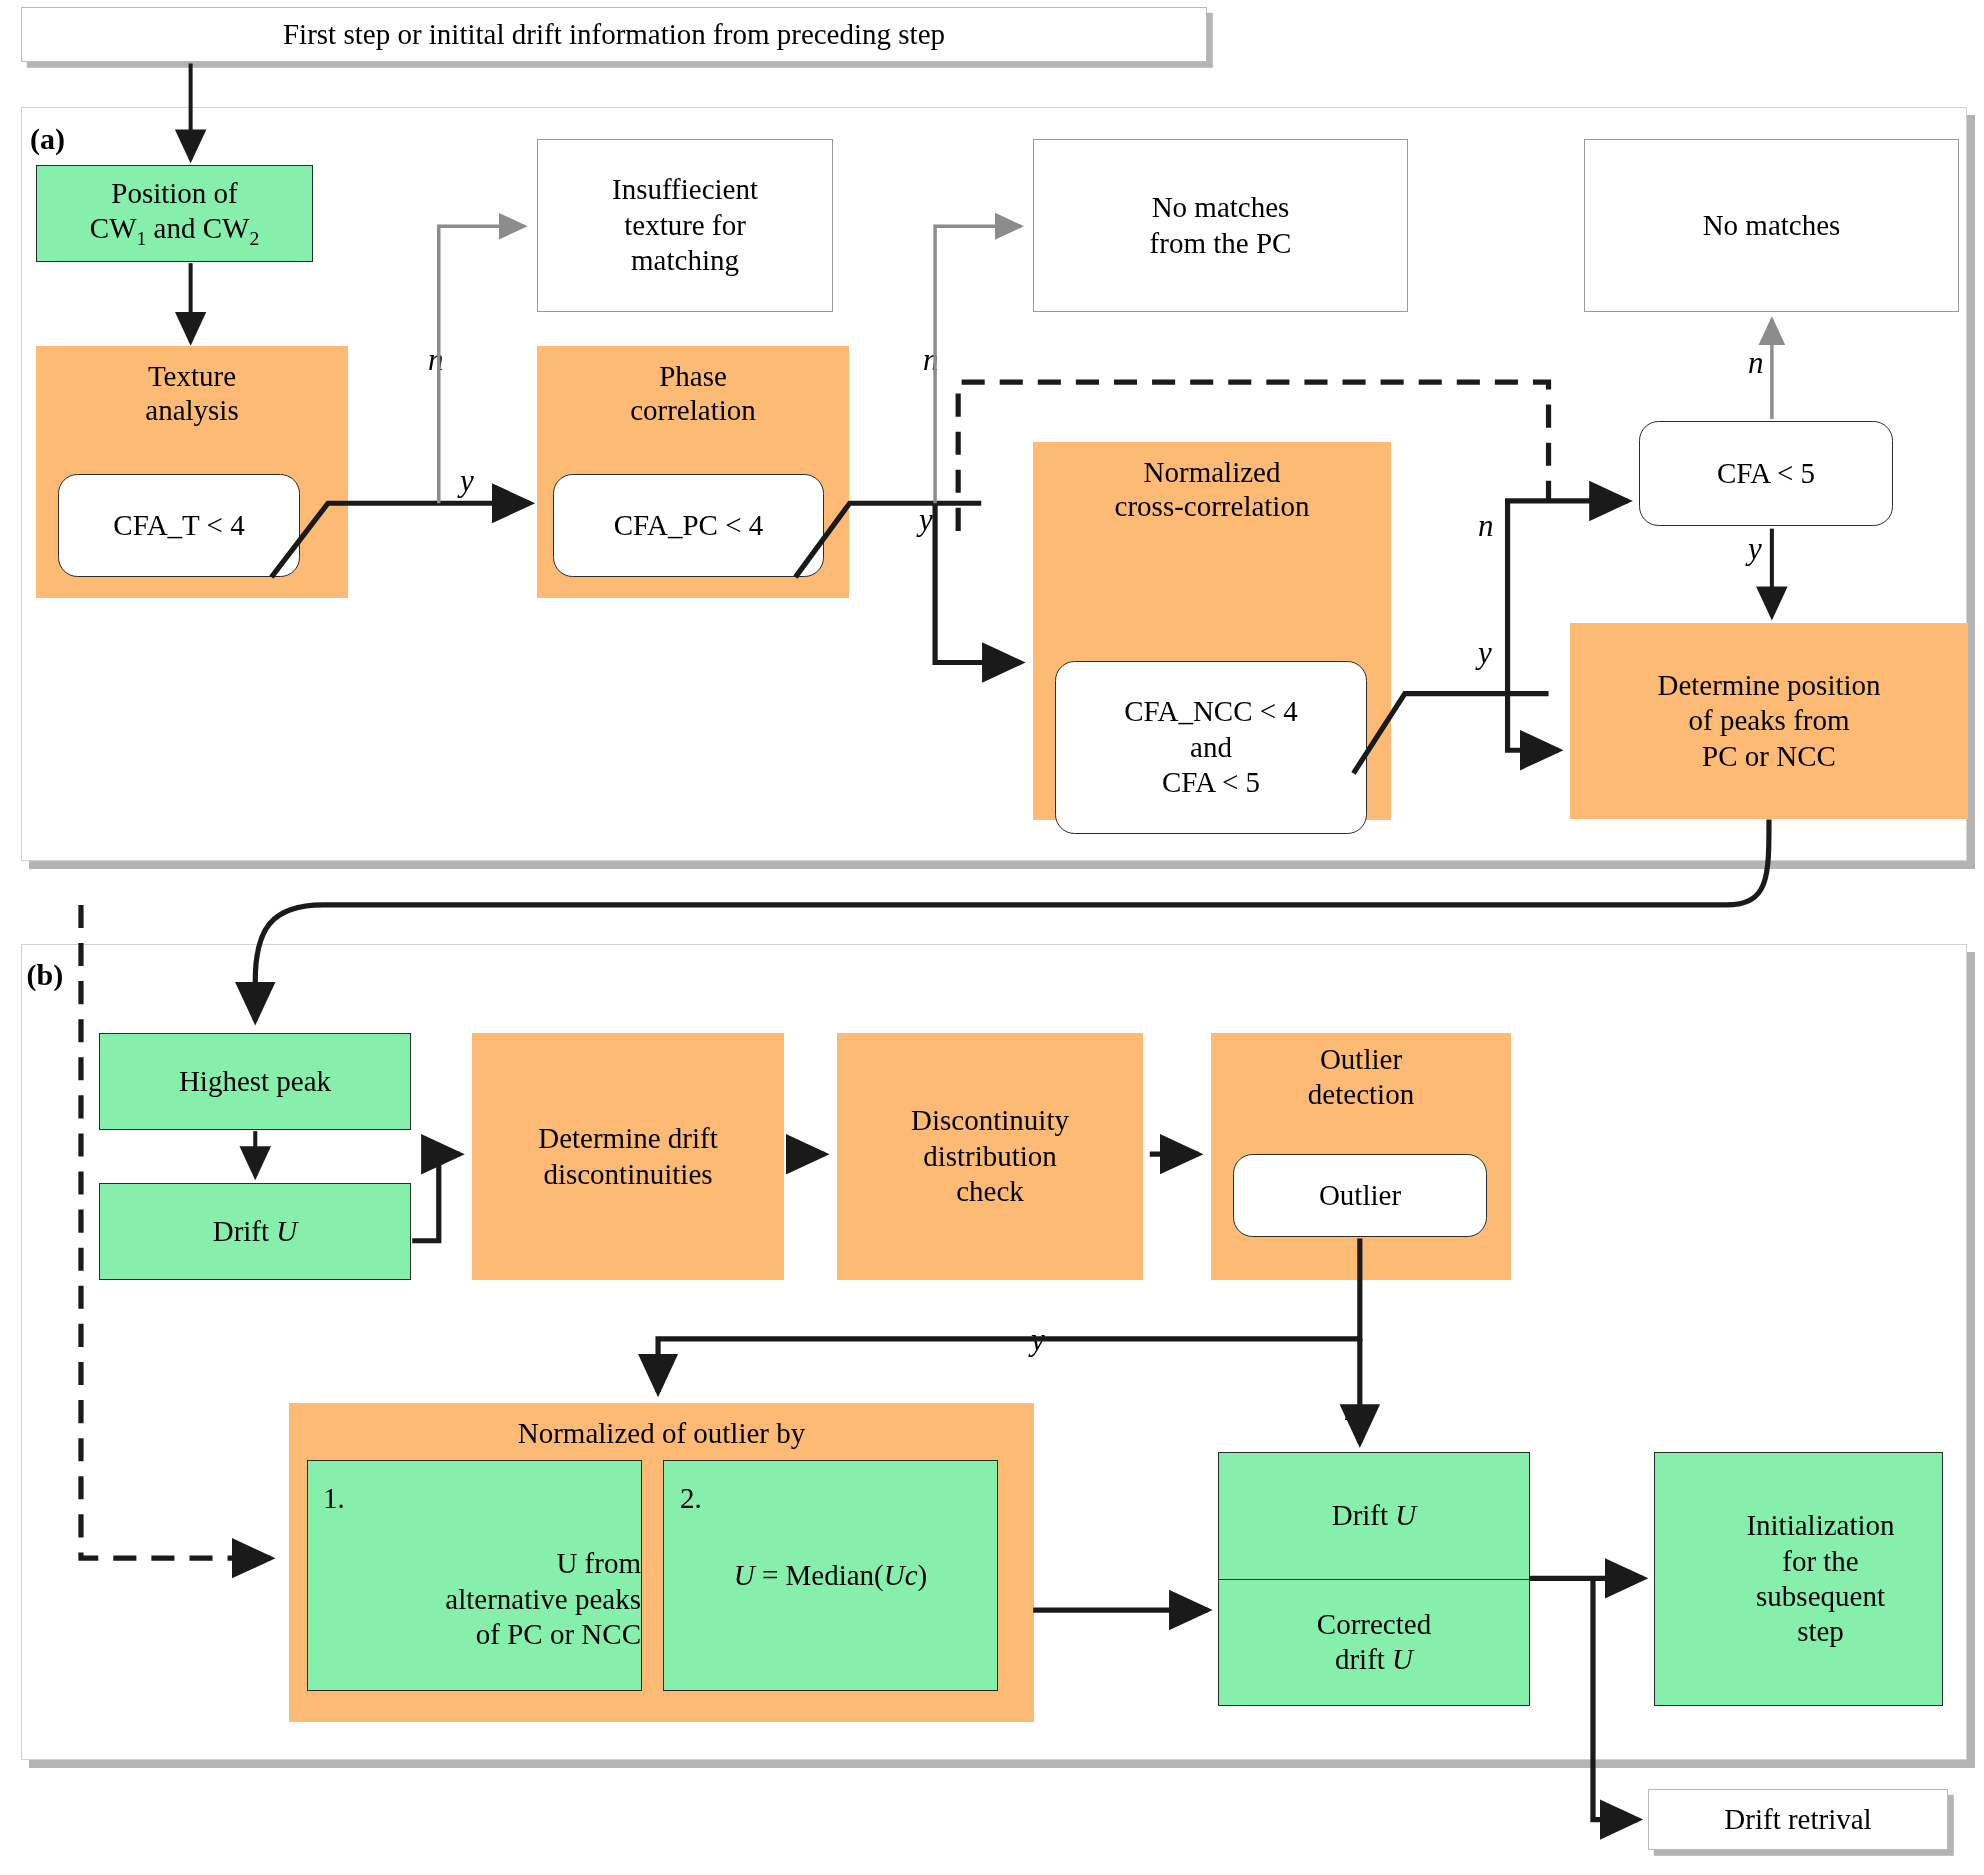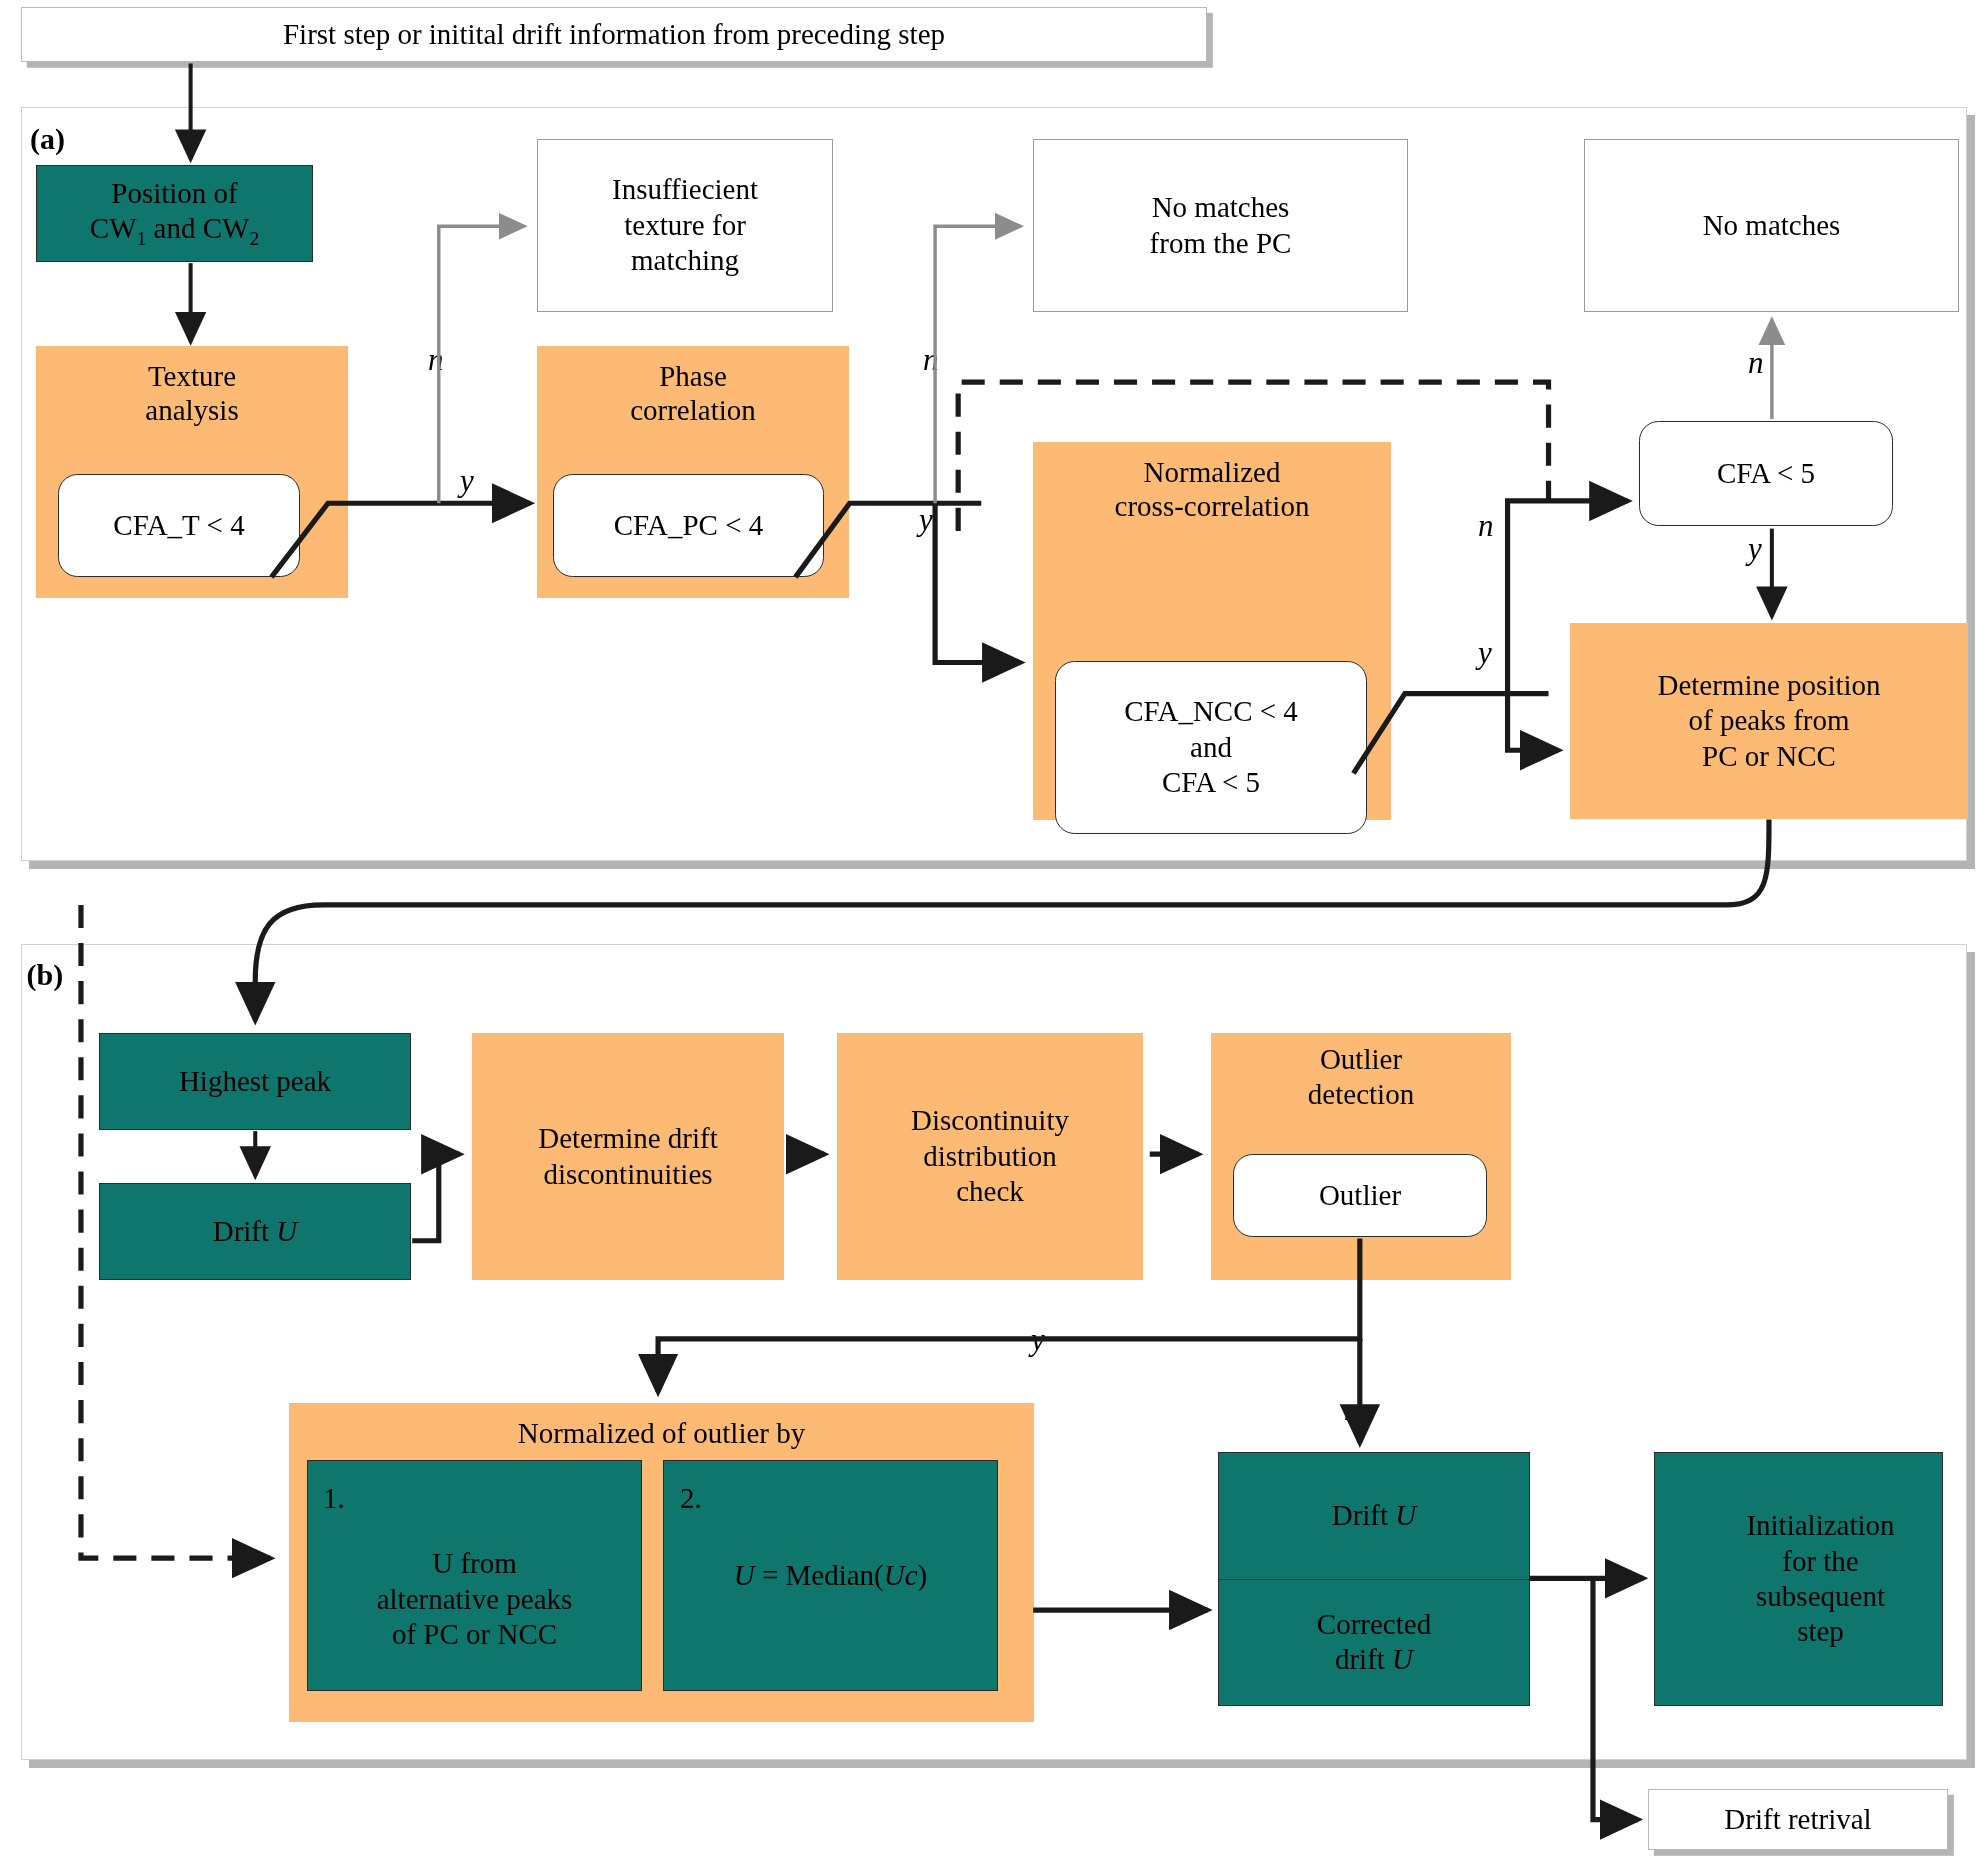--- a/index.html
+++ b/index.html
@@ -13,21 +13,21 @@
          box-shadow:8px 8px 0 0 #b4b4b4;box-sizing:border-box;}
   .panel-tag{position:absolute;font-size:30px;font-weight:bold;color:#000;
              font-family:"Liberation Serif","DejaVu Serif",serif;}
 
   
   .node{position:absolute;box-sizing:border-box;display:flex;
         align-items:center;justify-content:center;text-align:center;
         font-size:29px;line-height:1.22;color:#000;}
 
   
-  .rect{background:#0f766e;border:1.7px solid #2b2b2b;}
+  .rect{background:#86efac;border:1.7px solid #2b2b2b;}
   
   .rect-soft{background:#fff;border:1.7px solid #b9b9b9;
              box-shadow:5.8px 5.8px 0 0 #b4b4b4;}
   .rect-plain{background:#fff;border:1.7px solid #9a9a9a;}
   
   .grey{background:#fdba74;border:none;}
   
   .cap{background:#fff;border:1.7px solid #2b2b2b;border-radius:19.6px;}
 
   .stack{flex-direction:column;}
@@ -161,21 +161,21 @@
   <div class="node cap nwrap pad" style="left:1233px;top:1154px;width:254px;height:83px;">
     <span>Outlier</span>
   </div>
 
   <div class="node grey" style="left:289px;top:1403px;width:745px;height:319px;">
     <div class="gtitle" style="top:12.7px;">
       <div>Normalized of outlier by</div>
     </div>
   </div>
 
-  <div class="node rect stack" style="left:307px;top:1460px;width:335px;height:231px;padding-top:48px;box-sizing:border-box;">
+  <div class="node rect stack" style="left:307px;top:1460px;width:335px;height:231px;padding-top:48px;box-sizing:border-box;align-items:flex-end;">
     <div>U from</div>
     <div>alternative peaks</div>
     <div>of PC or NCC</div>
   </div>
   <div class="num" style="left:323px;top:1482px;">1.</div>
 
   <div class="node rect nwrap" style="left:663px;top:1460px;width:335px;height:231px;">
     <span><span class="ital">U</span><span> = Median(</span><span class="ital">Uc</span><span>)</span></span>
   </div>
   <div class="num" style="left:680px;top:1482px;">2.</div>

